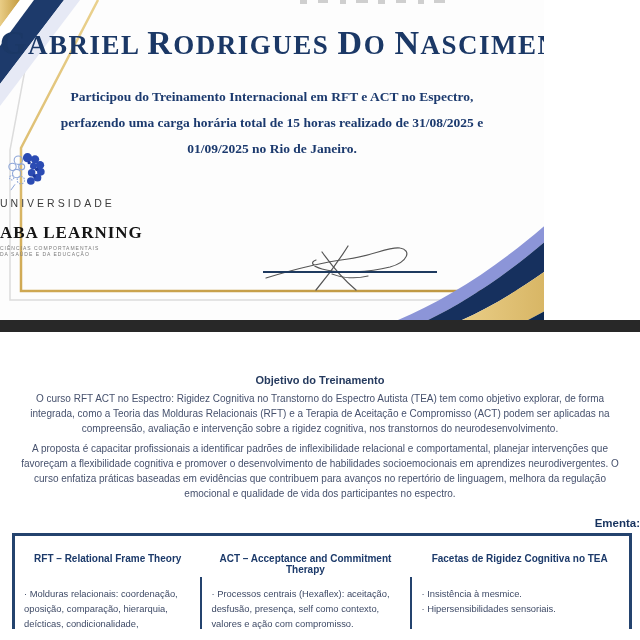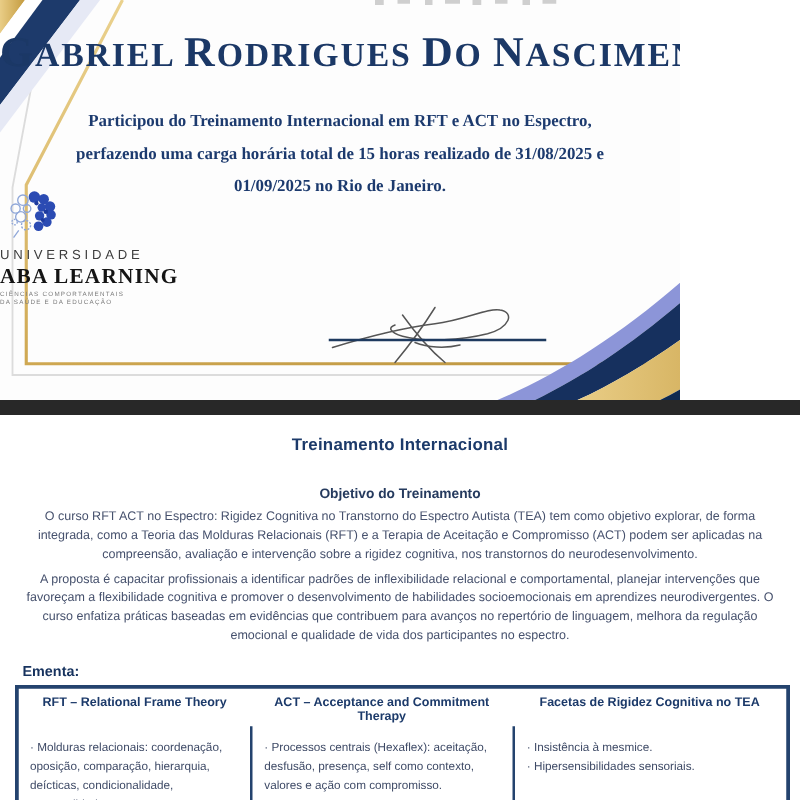--- a/index.html
+++ b/index.html
@@ -16,41 +16,41 @@
     font-size:27px; letter-spacing:1.5px; white-space:nowrap;
   }
   .cert-name .cap { font-size:34px; }
   .cert-desc {
     position:absolute; top:84px; left:40px; right:40px; text-align:center;
     font-family:"Liberation Serif", serif; font-weight:bold; color:#1c3a6e;
     font-size:13.5px; line-height:26px;
   }
   .logo-block { position:absolute; top:150px; left:0; right:0; text-align:left; }
   .logo-brand1 { font-size:10.5px; letter-spacing:3px; color:#3c3c3c; margin-top:1px; }
-  .logo-brand2 { font-family:"Liberation Serif", serif; font-size:17px; font-weight:bold; color:#141414; letter-spacing:1px; margin-top:1px; }
+  .logo-brand2 { font-family:"Liberation Serif", serif; font-size:17px; font-weight:bold; color:#141414; letter-spacing:1px; margin-top:14px; }
   .logo-tag { font-size:5px; line-height:6px; letter-spacing:1px; color:#7a7a7a; margin-top:2px; }
   .sig-svg { position:absolute; top:238px; left:252px; }
   .sig-line { position:absolute; top:271px; left:263px; width:174px; height:2px; background:#1e3a5f; }
   
   .dark-bar { width:640px; height:12px; background:#282828; }
   
   .details { width:640px; text-align:center; padding-top:16px; box-sizing:border-box; }
   .d-title { font-size:13.5px; font-weight:bold; color:#1c3a6a; letter-spacing:.2px; }
   .d-objective { font-size:11px; font-weight:bold; color:#253a5e; margin-top:26px; }
   .d-par { font-size:10px; line-height:15px; color:#46516d; margin:5px 14px 0; font-weight:400; }
   .d-workload { font-size:12.5px; font-weight:bold; color:#1c3a6a; margin-top:13px; }
-  .d-ementa { font-size:11.5px; font-weight:bold; color:#16325e; text-align:left; margin:16px 0 4px 18px; }
+  .d-ementa { font-size:11.5px; font-weight:bold; color:#16325e; text-align:right; margin:16px 0 4px 18px; }
   
   .ementa {
     margin-left:12px; width:620px; box-sizing:border-box;
     border:3px solid #24436e; border-bottom:none;
     display:grid; grid-template-columns:30.2% 34.2% 35.6%;
     grid-template-rows:auto 1fr; height:96px; overflow:hidden; background:#fff;
   }
-  .th { font-size:10px; font-weight:bold; color:#1c3a6a; padding:6px 4px 2px; text-align:center; }
+  .th { font-size:10px; font-weight:bold; color:#1c3a6a; padding:17px 4px 2px; text-align:center; }
   .td { font-size:9.4px; line-height:15px; color:#3e4a66; text-align:left; padding:9px 7px 0 9px; font-weight:500; }
   .td.b { border-left:2.5px solid #24436e; }
 </style>
 </head>
 <body>
 
 <div class="certificate">
 
   <svg class="deco" viewBox="0 0 640 320" aria-hidden="true">
     <defs>
@@ -141,21 +141,20 @@
       <path d="M 96 8 C 86 24 74 40 64 52"></path>
       <path d="M 80 36 C 90 40 104 41 116 38"></path>
     </g>
   </svg>
   <div class="sig-line"></div>
 </div>
 
 <div class="dark-bar"></div>
 
 <div class="details">
-  <div class="d-title">Treinamento Internacional</div>
   <div class="d-objective">Objetivo do Treinamento</div>
   <div class="d-par">O curso RFT ACT no Espectro: Rigidez Cognitiva no Transtorno do Espectro Autista (TEA) tem como objetivo explorar, de forma integrada, como a Teoria das Molduras Relacionais (RFT) e a Terapia de Aceitação e Compromisso (ACT) podem ser aplicadas na compreensão, avaliação e intervenção sobre a rigidez cognitiva, nos transtornos do neurodesenvolvimento.</div>
   <div class="d-par">A proposta é capacitar profissionais a identificar padrões de inflexibilidade relacional e comportamental, planejar intervenções que favoreçam a flexibilidade cognitiva e promover o desenvolvimento de habilidades socioemocionais em aprendizes neurodivergentes. O curso enfatiza práticas baseadas em evidências que contribuem para avanços no repertório de linguagem, melhora da regulação emocional e qualidade de vida dos participantes no espectro.</div>
   <div class="d-ementa">Ementa:</div>
 
   <div class="ementa">
     <div class="th">RFT – Relational Frame Theory</div>
     <div class="th">ACT – Acceptance and Commitment Therapy</div>
     <div class="th">Facetas de Rigidez Cognitiva no TEA</div>
 

